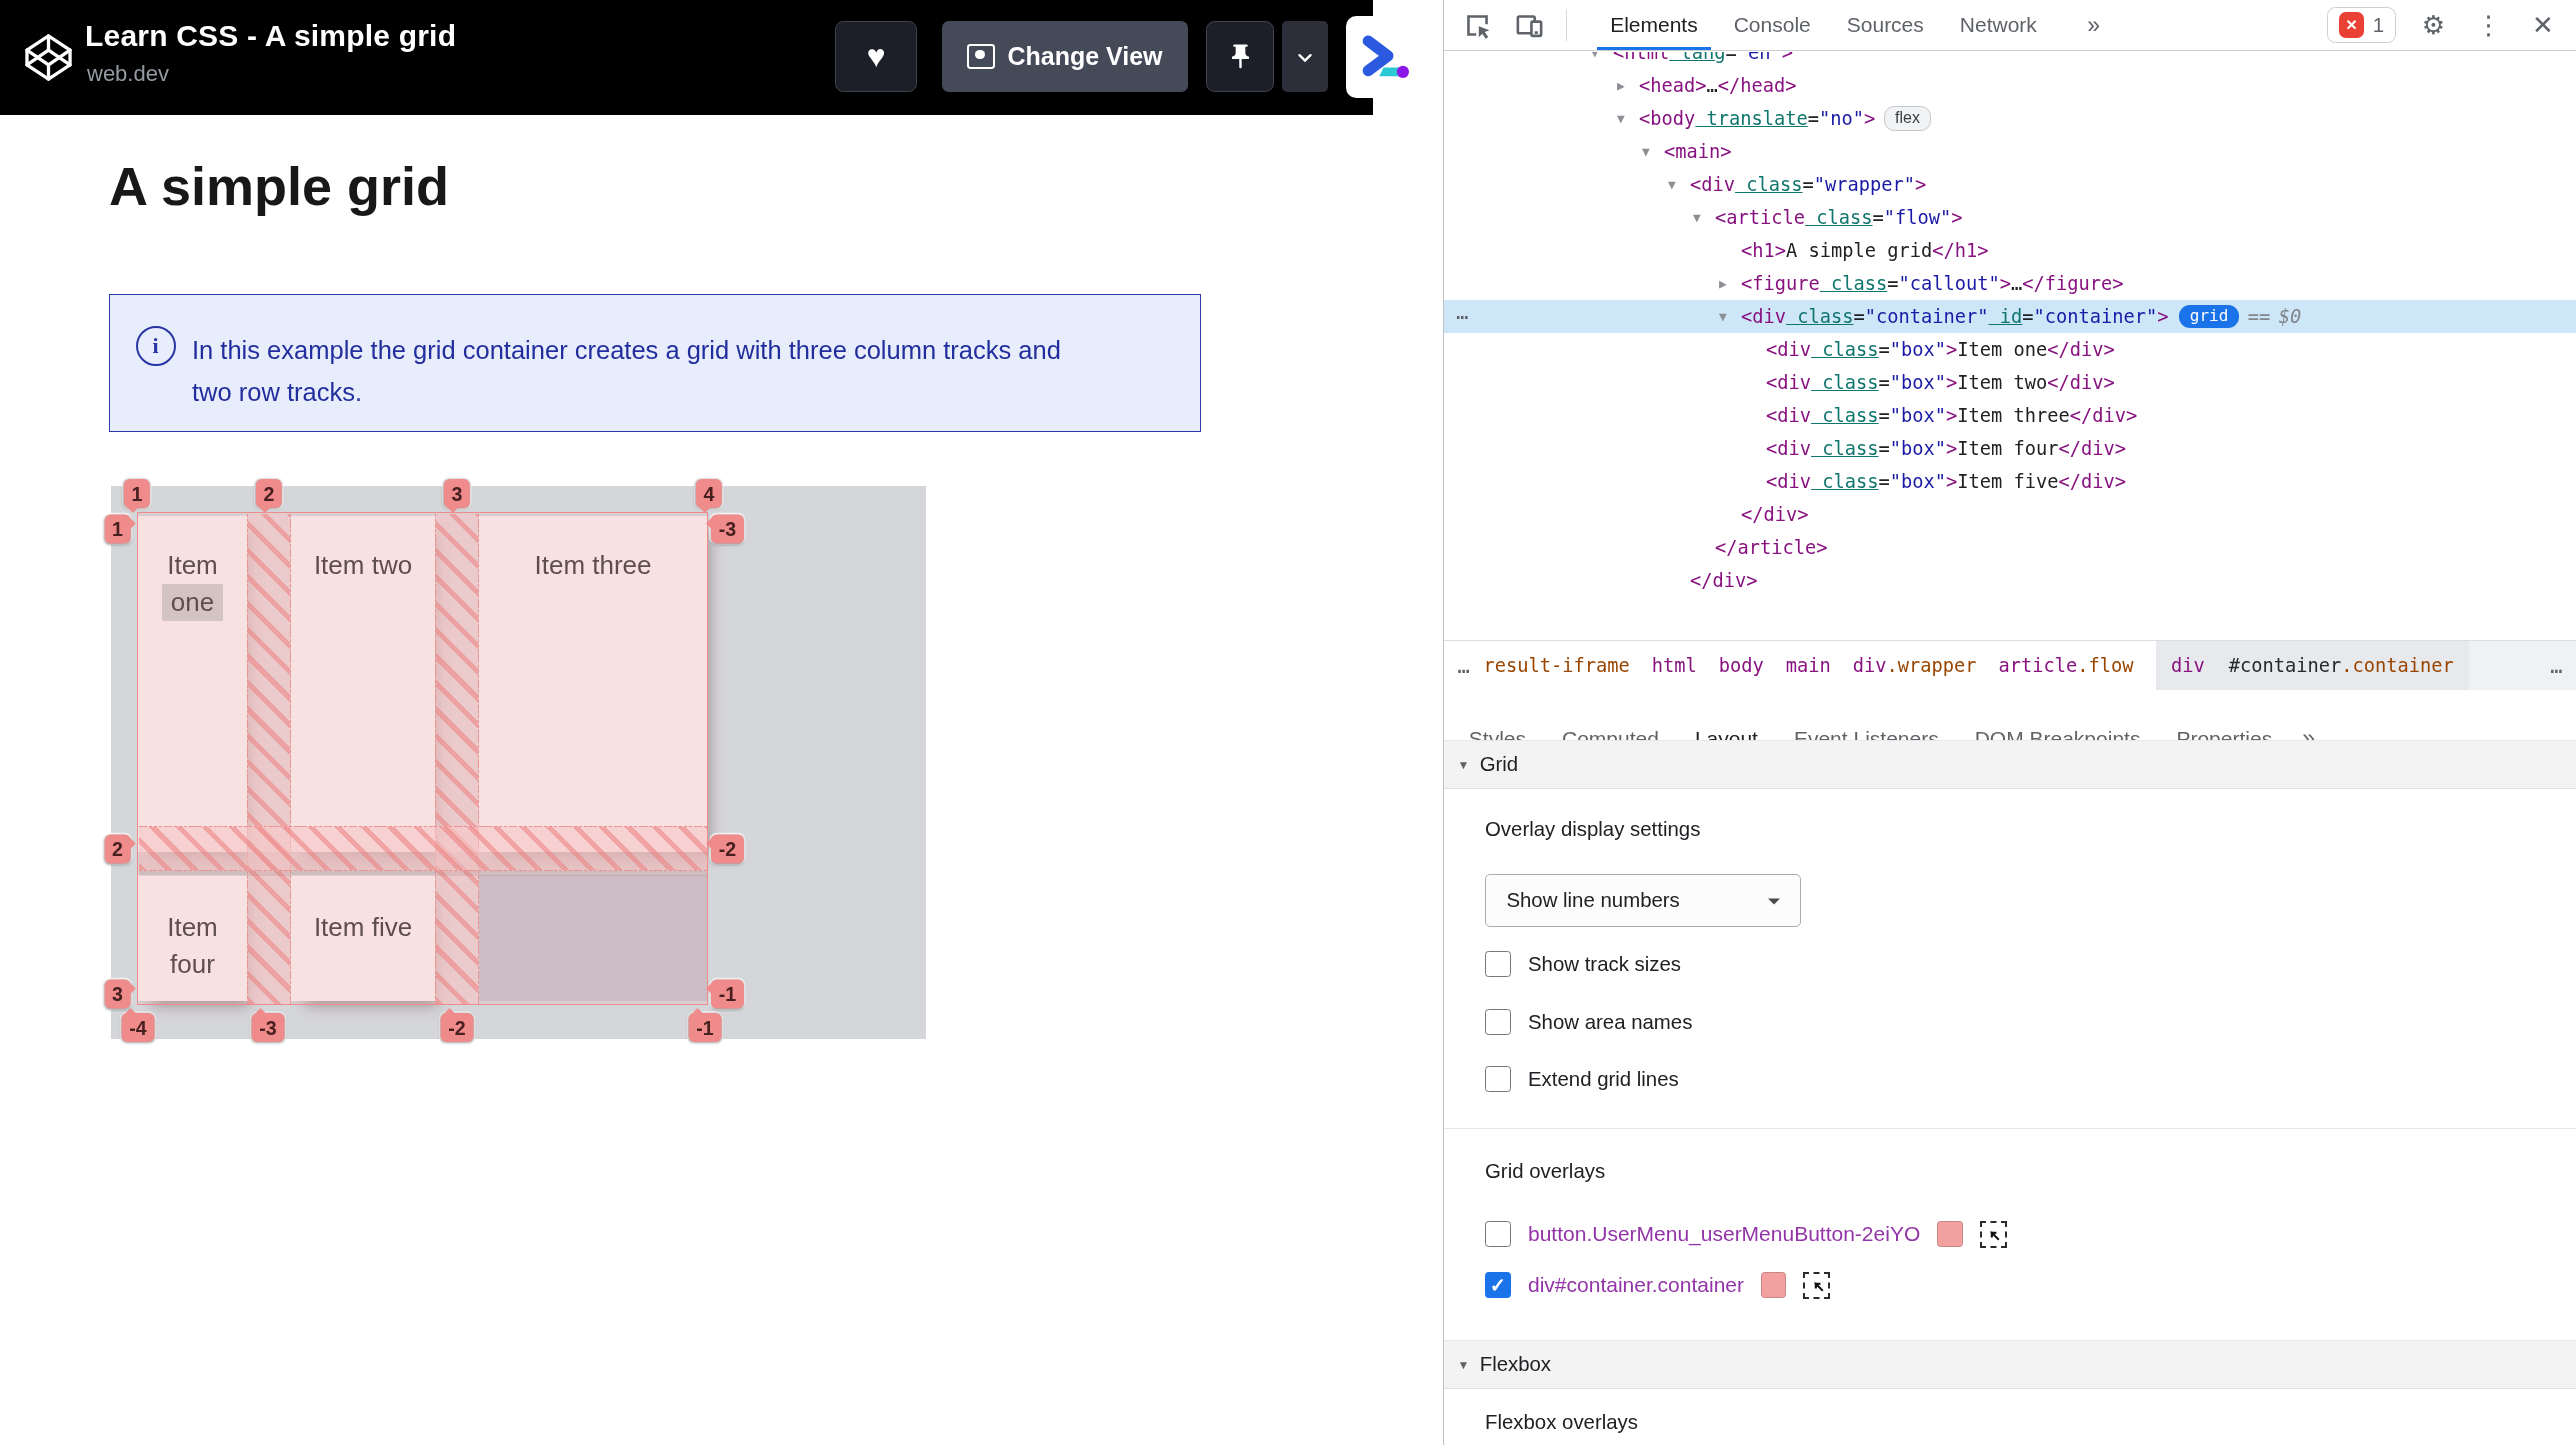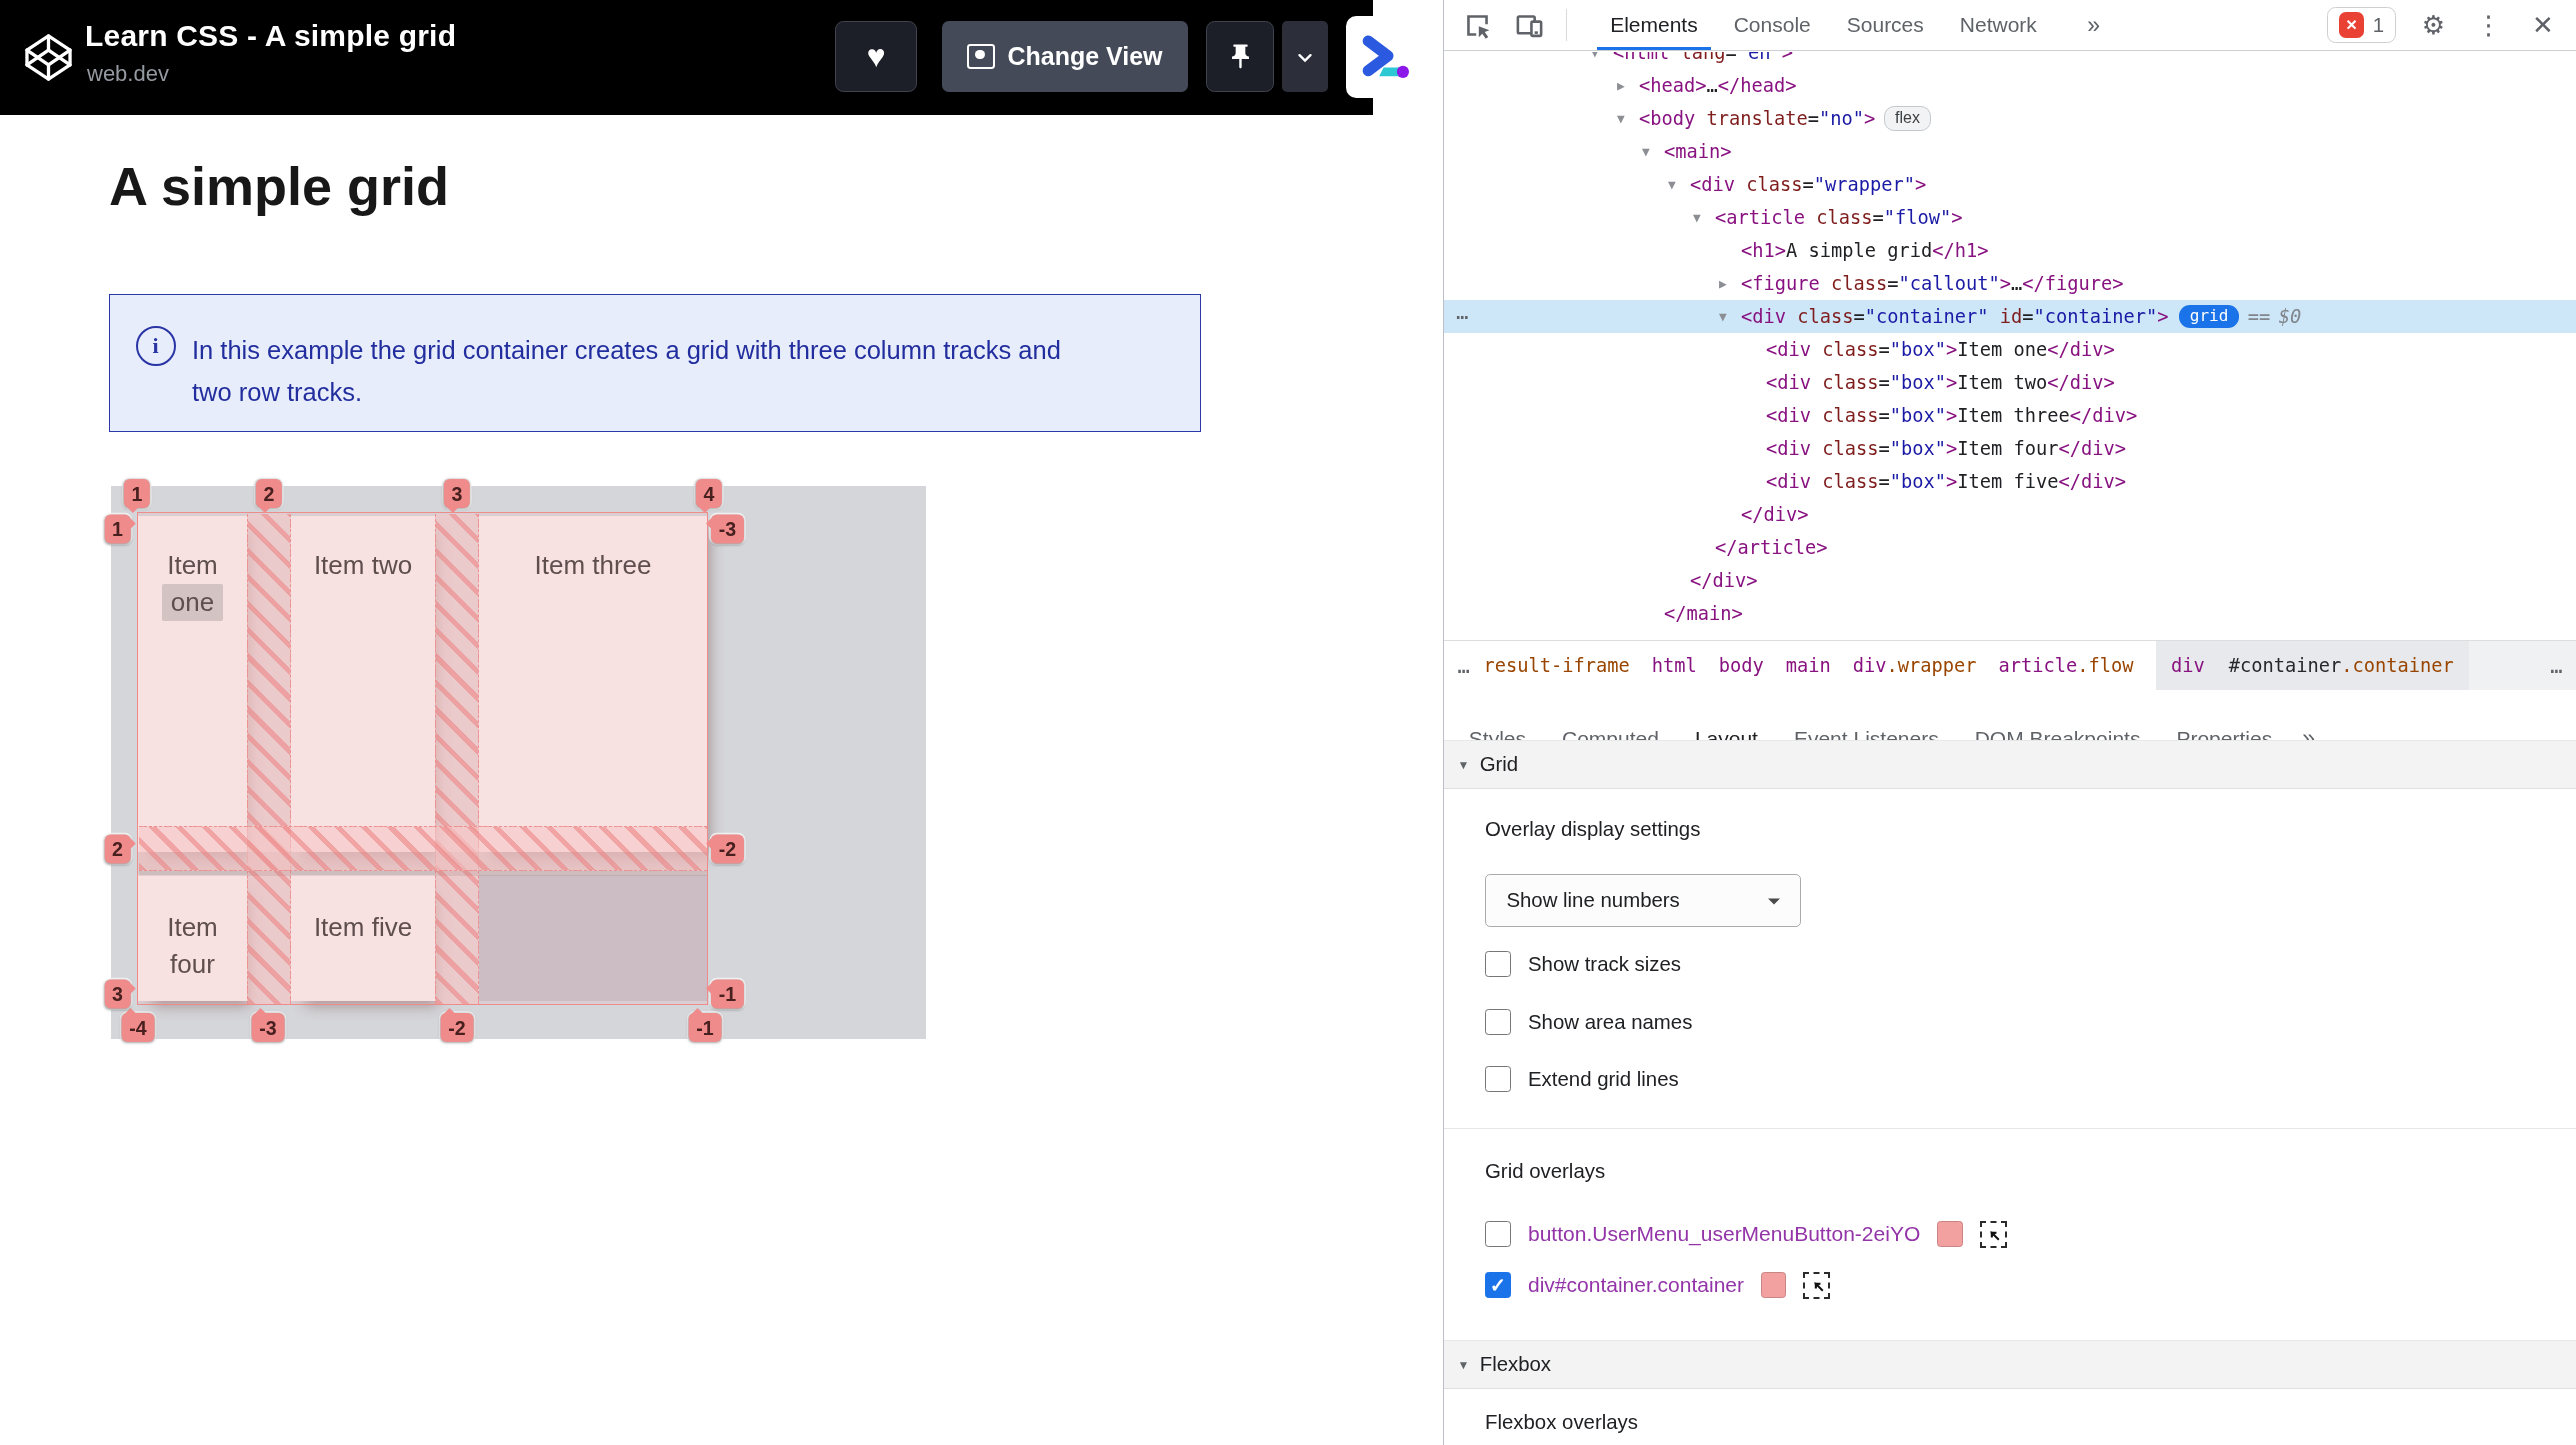--- a/index.html
+++ b/index.html
@@ -61,21 +61,21 @@
   .err-count{font-size:20.4px;color:#5f6368;}
   .glyph-btn{font-size:26px;color:#5f6368;padding:0 5.1px;cursor:pointer;}
   
   .dom-tree{position:absolute;left:0;top:52px;right:0;height:587px;overflow:hidden;
      font-family:"DejaVu Sans Mono",monospace;font-size:18.7px;}
   .dl{height:33px;display:flex;align-items:center;white-space:pre;position:relative;box-sizing:border-box;}
   .dl:first-child{margin-top:-16px;}
   .dl.sel{background:#cde6f8;}
   .rowdots{position:absolute;left:12px;color:#5f6368;font-size:20.4px;letter-spacing:1.7px;}
   .arw{display:inline-block;width:22px;color:#8b8f94;font-size:12.8px;flex:none;}
-  .sg-tag{color:#881280;} .sg-attr{color:#7f1d1d;} .sg-val{color:#1a1aa6;} .sg-pln{color:#202124;}
+  .sg-tag{color:#881280;} .sg-attr{color:#0f766e;text-decoration:underline;} .sg-val{color:#1a1aa6;} .sg-pln{color:#202124;}
   .sg-meta{color:#80868b;margin-left:8.5px;} .sg-metai{color:#80868b;font-style:italic;margin-left:8.5px;}
   .sg-bflex{font-family:"Liberation Sans",sans-serif;font-size:16px;color:#3c4043;background:#f1f3f4;border:0.9px solid #c4c7cb;border-radius:10.2px;padding:0.9px 10.2px;margin-left:8.5px;line-height:20.4px;}
   .sg-bgrid{font-family:"DejaVu Sans Mono",monospace;font-size:16px;color:#fff;background:#1a73e8;border-radius:11px;padding:1.7px 11px;margin-left:10.2px;line-height:20.4px;}
   
   .crumbs{position:absolute;left:0;top:640px;right:0;height:49px;border-top:0.9px solid #ddd;display:flex;align-items:center;
      font-family:"DejaVu Sans Mono",monospace;font-size:18.7px;overflow:hidden;}
   .crumb-dots{color:#5f6368;padding:0 13.6px;font-size:20.4px;cursor:pointer;flex:none;}
   .crumb{margin-right:22px;white-space:nowrap;cursor:pointer;flex:none;}
   .crumb-sel{background:#e7e9ec;height:100%;display:flex;align-items:center;padding:0 15.3px;margin-right:0;}
   .crumb-fill{flex:1;align-self:stretch;background:#eff1f3;display:flex;align-items:center;justify-content:flex-end;}
@@ -238,21 +238,20 @@
         <div class="dl" style="padding-left: 275px;"><span class="arw">▶</span><span class="sg-tag">&lt;figure</span><span class="sg-attr"> class</span><span class="sg-pln">=</span><span class="sg-val">"callout"</span><span class="sg-tag">&gt;</span><span class="sg-pln">…</span><span class="sg-tag">&lt;/figure&gt;</span></div>
         <div class="dl sel" style="padding-left: 275px;"><span class="rowdots">⋯</span><span class="arw">▼</span><span class="sg-tag">&lt;div</span><span class="sg-attr"> class</span><span class="sg-pln">=</span><span class="sg-val">"container"</span><span class="sg-attr"> id</span><span class="sg-pln">=</span><span class="sg-val">"container"</span><span class="sg-tag">&gt;</span><span class="sg-bgrid">grid</span><span class="sg-meta">==</span><span class="sg-metai">$0</span></div>
         <div class="dl" style="padding-left: 300px;"><span class="arw"></span><span class="sg-tag">&lt;div</span><span class="sg-attr"> class</span><span class="sg-pln">=</span><span class="sg-val">"box"</span><span class="sg-tag">&gt;</span><span class="sg-pln">Item one</span><span class="sg-tag">&lt;/div&gt;</span></div>
         <div class="dl" style="padding-left: 300px;"><span class="arw"></span><span class="sg-tag">&lt;div</span><span class="sg-attr"> class</span><span class="sg-pln">=</span><span class="sg-val">"box"</span><span class="sg-tag">&gt;</span><span class="sg-pln">Item two</span><span class="sg-tag">&lt;/div&gt;</span></div>
         <div class="dl" style="padding-left: 300px;"><span class="arw"></span><span class="sg-tag">&lt;div</span><span class="sg-attr"> class</span><span class="sg-pln">=</span><span class="sg-val">"box"</span><span class="sg-tag">&gt;</span><span class="sg-pln">Item three</span><span class="sg-tag">&lt;/div&gt;</span></div>
         <div class="dl" style="padding-left: 300px;"><span class="arw"></span><span class="sg-tag">&lt;div</span><span class="sg-attr"> class</span><span class="sg-pln">=</span><span class="sg-val">"box"</span><span class="sg-tag">&gt;</span><span class="sg-pln">Item four</span><span class="sg-tag">&lt;/div&gt;</span></div>
         <div class="dl" style="padding-left: 300px;"><span class="arw"></span><span class="sg-tag">&lt;div</span><span class="sg-attr"> class</span><span class="sg-pln">=</span><span class="sg-val">"box"</span><span class="sg-tag">&gt;</span><span class="sg-pln">Item five</span><span class="sg-tag">&lt;/div&gt;</span></div>
         <div class="dl" style="padding-left: 275px;"><span class="arw"></span><span class="sg-tag">&lt;/div&gt;</span></div>
         <div class="dl" style="padding-left: 249px;"><span class="arw"></span><span class="sg-tag">&lt;/article&gt;</span></div>
         <div class="dl" style="padding-left: 224px;"><span class="arw"></span><span class="sg-tag">&lt;/div&gt;</span></div>
-        <div class="dl" style="padding-left: 198px;"><span class="arw"></span><span class="sg-tag">&lt;/main&gt;</span></div>
       </div>
 
     <div class="crumbs">
       <span class="crumb-dots">…</span>
       <span id="crumb-list" style="display:flex;align-items:center;align-self:stretch;">
           <span class="crumb"><span class="cp-attr">result-iframe</span></span>
           <span class="crumb"><span class="cp-tag">html</span></span>
           <span class="crumb"><span class="cp-tag">body</span></span>
           <span class="crumb"><span class="cp-tag">main</span></span>
           <span class="crumb"><span class="cp-tag">div</span><span class="cp-attr">.wrapper</span></span>

